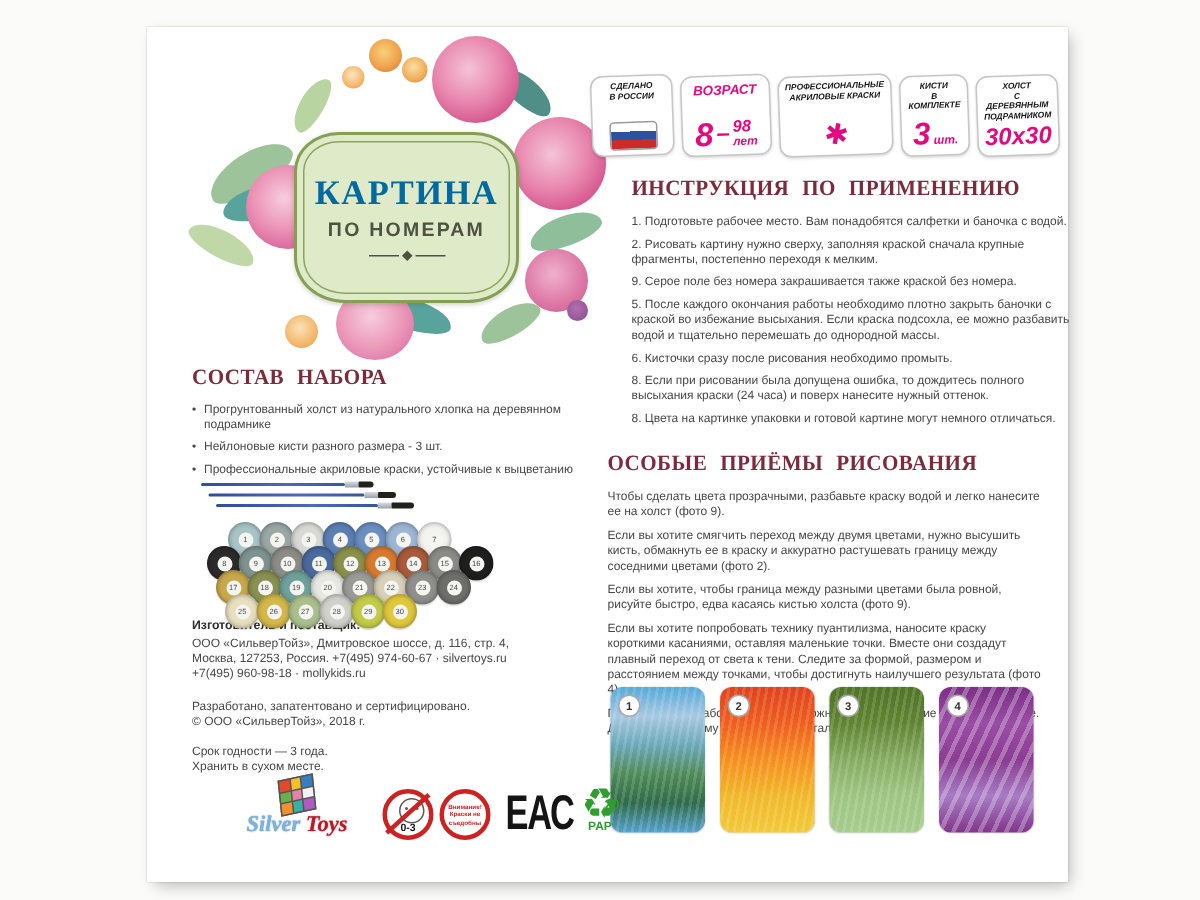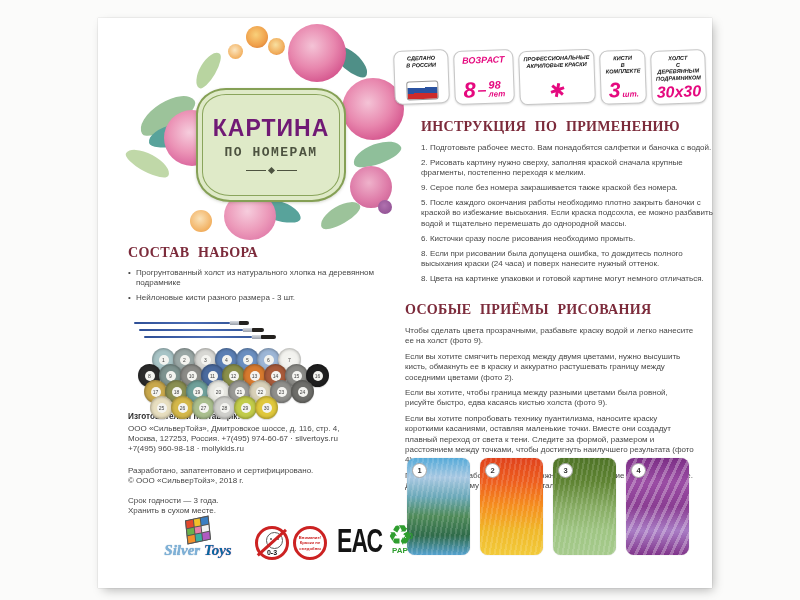--- a/index.html
+++ b/index.html
@@ -8,22 +8,22 @@
        box-shadow:0 0 1px rgba(0,0,0,.25), 3px 4px 10px -2px rgba(0,0,0,.28);}
   
   .floral{position:absolute;left:30px;top:6px;width:280px;height:220px;}
   .leaf{position:absolute;border-radius:50% 50% 50% 50%/60% 60% 40% 40%;}
   .flower{position:absolute;border-radius:50%;}
   .label-frame{position:absolute;left:98px;top:70px;width:146px;height:110px;background:#dfeac8;
        border:2px solid #85a055;border-radius:30px 30px 34px 34px/26px 26px 30px 30px;
        box-shadow:0 1px 3px rgba(80,90,50,.25);display:flex;align-items:center;justify-content:center;z-index:5;}
   .label-inner{position:absolute;inset:4px;border:1px solid #8aa55c;border-radius:24px 24px 28px 28px/20px 20px 24px 24px;
        display:flex;flex-direction:column;align-items:center;justify-content:center;}
-  .label-title{font-family:Liberation Sans, sans-serif;font-weight:bold;font-size:23px;color:#701a75;letter-spacing:1px;line-height:1;}
-  .label-sub{font-family:Liberation Mono, monospace;font-weight:bold;font-size:13px;color:#4d5340;letter-spacing:1.5px;margin-top:5px;}
+  .label-title{font-family:Liberation Serif, serif;font-weight:bold;font-size:23px;color:#0369a1;letter-spacing:1px;line-height:1;}
+  .label-sub{font-family:Liberation Sans, sans-serif;font-weight:bold;font-size:13px;color:#4d5340;letter-spacing:1.5px;margin-top:5px;}
   .orn{display:flex;align-items:center;gap:3px;margin-top:8px;}
   .orn .line{width:20px;height:1px;background:#4d5340;}
   .orn .dia{width:5px;height:5px;background:#4d5340;transform:rotate(45deg);}
   
   .badges{position:absolute;left:296px;top:32px;width:312px;display:flex;gap:5px;align-items:stretch;z-index:6;}
   .badge{background:#fff;border:1px solid #c6c6c6;border-radius:8px;padding:4px 4px 3px;transform:rotate(-2deg);
        box-shadow:0 1px 2px rgba(0,0,0,.15);text-align:center;display:flex;flex-direction:column;justify-content:space-between;align-items:center;}
   .badge-title{font-size:5.6px;font-weight:bold;font-style:italic;color:#161616;line-height:1.2;white-space:pre-line;text-transform:uppercase;}
   .badge-title.magenta{color:#e5097f;font-size:9px;}
   .flag{width:30px;height:17px;border:1px solid #9a9a9a;border-radius:3px;margin-top:3px;
@@ -83,21 +83,21 @@
   .legal{position:absolute;left:30px;top:448px;width:280px;}
   .storage{position:absolute;left:30px;top:478px;width:280px;}
   
   .logos{position:absolute;left:35px;top:498px;width:300px;height:60px;}
   .st-logo{position:absolute;left:10px;top:2px;width:110px;text-align:center;}
   .cube{position:relative;width:22px;height:22px;margin:0 auto 1px;transform:rotate(-12deg) skewX(-6deg);
       display:grid;grid-template-columns:repeat(3,1fr);grid-template-rows:repeat(3,1fr);gap:1px;background:#555;border:1px solid #555;}
   .cube i{display:block;}
   .st-text{font-family:"Liberation Serif",serif;font-style:italic;font-weight:bold;font-size:15px;line-height:1;}
   .st-text .s{color:#7fb2d8;text-shadow:0 0 1px #4a82b0;}
-  .st-text .t{color:#0369a1;text-shadow:0 0 1px #c04a86;}
+  .st-text .t{color:#b91c1c;text-shadow:0 0 1px #c04a86;}
   .round-icon{position:absolute;width:34px;height:34px;border:3px solid #cc2222;border-radius:50%;top:10px;box-sizing:border-box;}
   .age-icon{left:122px;}
   .age-icon .bar{position:absolute;width:38px;height:3.4px;background:#cc2222;transform:rotate(-42deg);top:12px;left:-5px;}
   .baby{position:absolute;left:8px;top:3px;width:15px;height:15px;border:1.3px solid #5a5a5a;border-radius:50%;background:#fff;}
   .baby::before,.baby::after{content:"";position:absolute;width:2px;height:2px;border-radius:50%;background:#5a5a5a;top:5px;}
   .baby::before{left:3px;} .baby::after{right:3px;}
   .age-label{position:absolute;bottom:1px;width:100%;text-align:center;font-size:7px;font-weight:bold;color:#111;}
   .warn-icon{left:160px;display:flex;align-items:center;justify-content:center;}
   .warn-text{font-size:4.2px;font-weight:bold;color:#cc2222;text-align:center;line-height:1.25;white-space:pre-line;}
   .eac{position:absolute;left:204px;top:10px;font-size:27px;font-weight:900;color:#141414;letter-spacing:-1px;
@@ -220,20 +220,21 @@
       <div class="photo streak" style="background: linear-gradient(rgb(124, 47, 134), rgb(154, 77, 164), rgb(138, 61, 146), rgb(168, 124, 196), rgb(129, 53, 139));">
         <span class="photo-num">4</span>
       </div>
     </div>
 
   <section class="composition">
     <h2>СОСТАВ НАБОРА</h2>
     <ul>
         <li>Прогрунтованный холст из натурального хлопка на деревянном подрамнике</li>
         <li>Нейлоновые кисти разного размера - 3 шт.</li>
+        <li>Профессиональные акриловые краски, устойчивые к выцветанию</li>
       </ul>
   </section>
 
   <div class="brushes">
     <div class="brush" style="left:0;top:0;">
         <span class="handle" style="width:96px;"></span>
         <span class="ferrule"></span>
         <span class="bristle" style="width:10px;"></span>
       </div>
     <div class="brush" style="left:5px;top:7px;">

